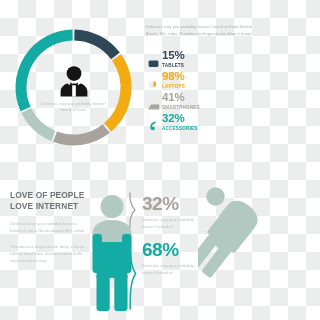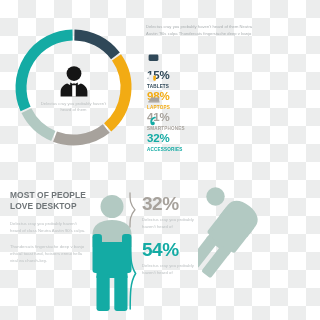--- a/index.html
+++ b/index.html
@@ -27,21 +27,21 @@
     width:74px;margin-top:4px;text-align:center;
     font-size:4.1px;line-height:1.55;color:#b9bdbe;letter-spacing:.05px;
   }
 
   
   #right-col{position:absolute;left:146px;top:24px;width:112px;}
   #right-intro{
     font-size:4.1px;line-height:1.62;color:#a9aeb0;width:108px;letter-spacing:.05px;
   }
   #legend{margin-top:10px;}
-  .legend-row{display:flex;align-items:flex-start;height:21px;flex-direction:column;}
+  .legend-row{display:flex;align-items:flex-end;height:21px;}
   .legend-ico{width:15px;flex:0 0 15px;display:flex;align-items:center;justify-content:center;padding-top:3px;}
   .legend-txt{flex:1;padding-left:1px;}
   .legend-pct{font-size:11.5px;font-weight:bold;line-height:1.02;letter-spacing:-.2px;}
   .legend-lbl{font-size:4.6px;font-weight:bold;line-height:1.1;letter-spacing:.18px;margin-top:.5px;}
 
   
   #bottom-left{position:absolute;left:10px;top:190px;width:78px;}
   #bl-title{
     font-size:8.4px;font-weight:bold;color:#6f7578;line-height:1.32;
     letter-spacing:.1px;
@@ -146,21 +146,21 @@
         <span class="legend-txt">
           <span class="legend-pct" style="color:#14aba4">32%</span>
           <span class="legend-lbl" style="color:#14aba4;display:block">ACCESSORIES</span>
         </span>
       </div>
 
     </div>
   </div>
 
   <div id="bottom-left">
-    <div id="bl-title">MOST OF PEOPLE LOVE DESKTOP</div>
+    <div id="bl-title">LOVE OF PEOPLE LOVE INTERNET</div>
     <div class="bl-para">Delectus cray you probably haven't heard of class Neutra Austin 90's culpa.</div>
     <div class="bl-para">Thundercats fingerstache deep v banjo ethical toast fund, hoisters ennui hella viral ea church-key.</div>
   </div>
 
   <svg id="fig-standing" viewBox="0 0 48 118">
     <circle cx="24" cy="12.5" r="11.5" fill="#b2c9c2"></circle>
     <path d="M24 26 C12 26 4.5 31.5 4.5 40 L4.5 53 L43.5 53 L43.5 40 C43.5 31.5 36 26 24 26 Z" fill="#b2c9c2"></path>
     <rect x="4.5" y="40" width="9.5" height="39" rx="3.2" fill="#14aba4"></rect>
     <rect x="34" y="40" width="9.5" height="39" rx="3.2" fill="#14aba4"></rect>
     <rect x="8.5" y="48" width="31" height="36" fill="#14aba4"></rect>
@@ -192,20 +192,20 @@
         <div class="stat-pct" style="color:#a7a29c">32%</div>
         <div class="stat-note">Delectus cray you probably haven't heard of</div>
       </div>
     </div>
 
     <div class="stat-block" id="stat-bottom">
       <svg class="brace" width="11" height="72" viewBox="0 0 11 72">
         <path d="M2.2 1 C2.2 15 2.2 27 7.6 35.5 C2.2 44 2.2 56 2.2 71" fill="none" stroke="#14aba4" stroke-width="1.5" stroke-linecap="round"></path>
       </svg>
       <div class="stat-body">
-        <div class="stat-pct" style="color:#14aba4">54%</div>
+        <div class="stat-pct" style="color:#14aba4">68%</div>
         <div class="stat-note">Delectus cray you probably haven't heard of</div>
       </div>
     </div>
 
   </div>
 
 </div>
 
 </body></html>

